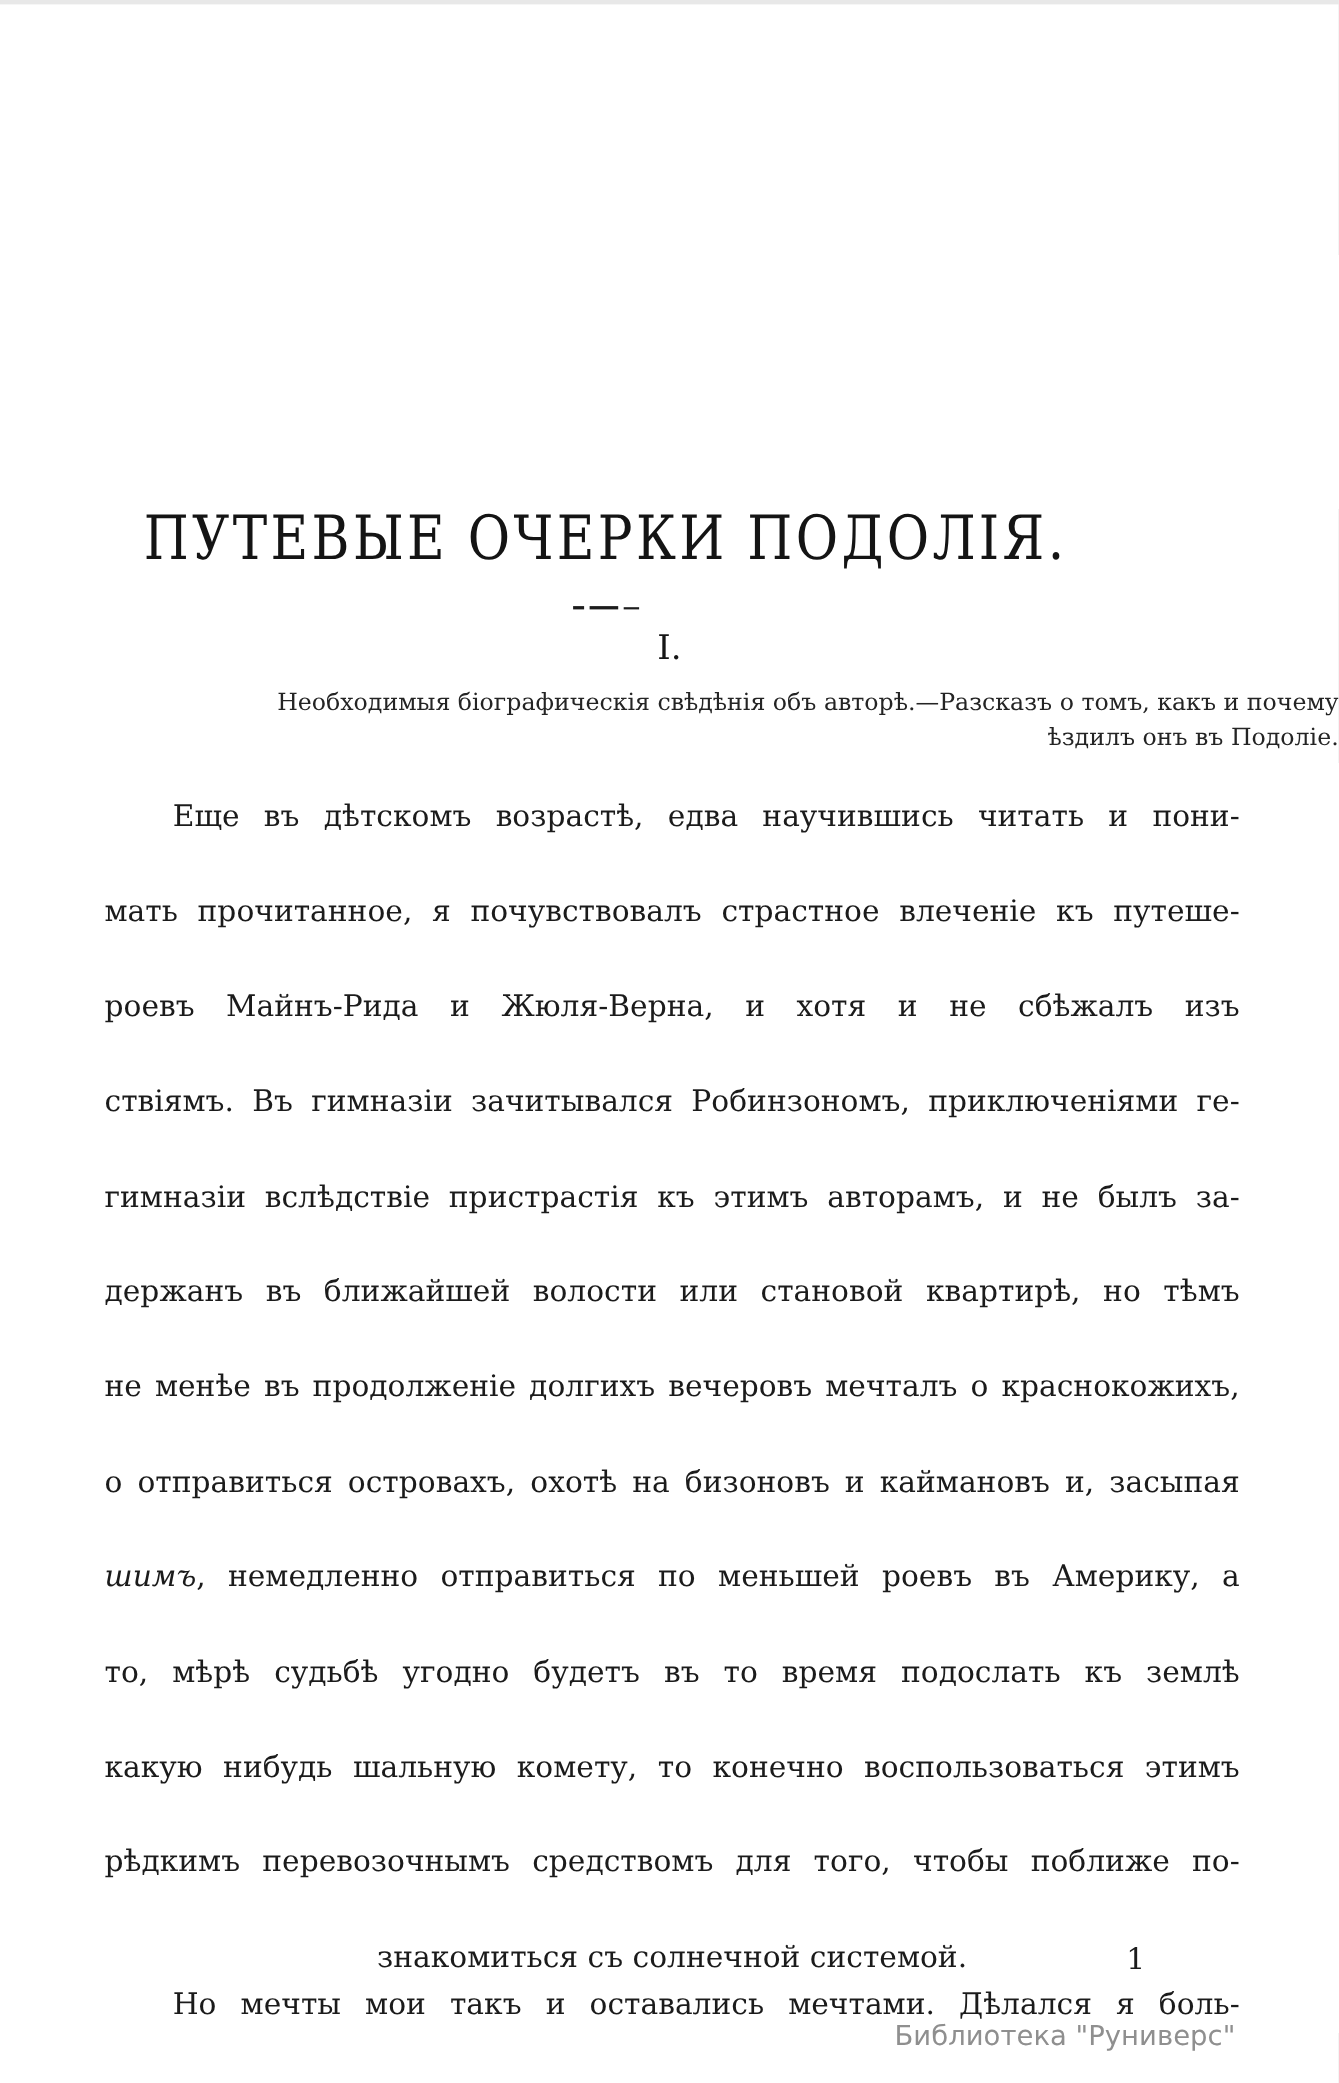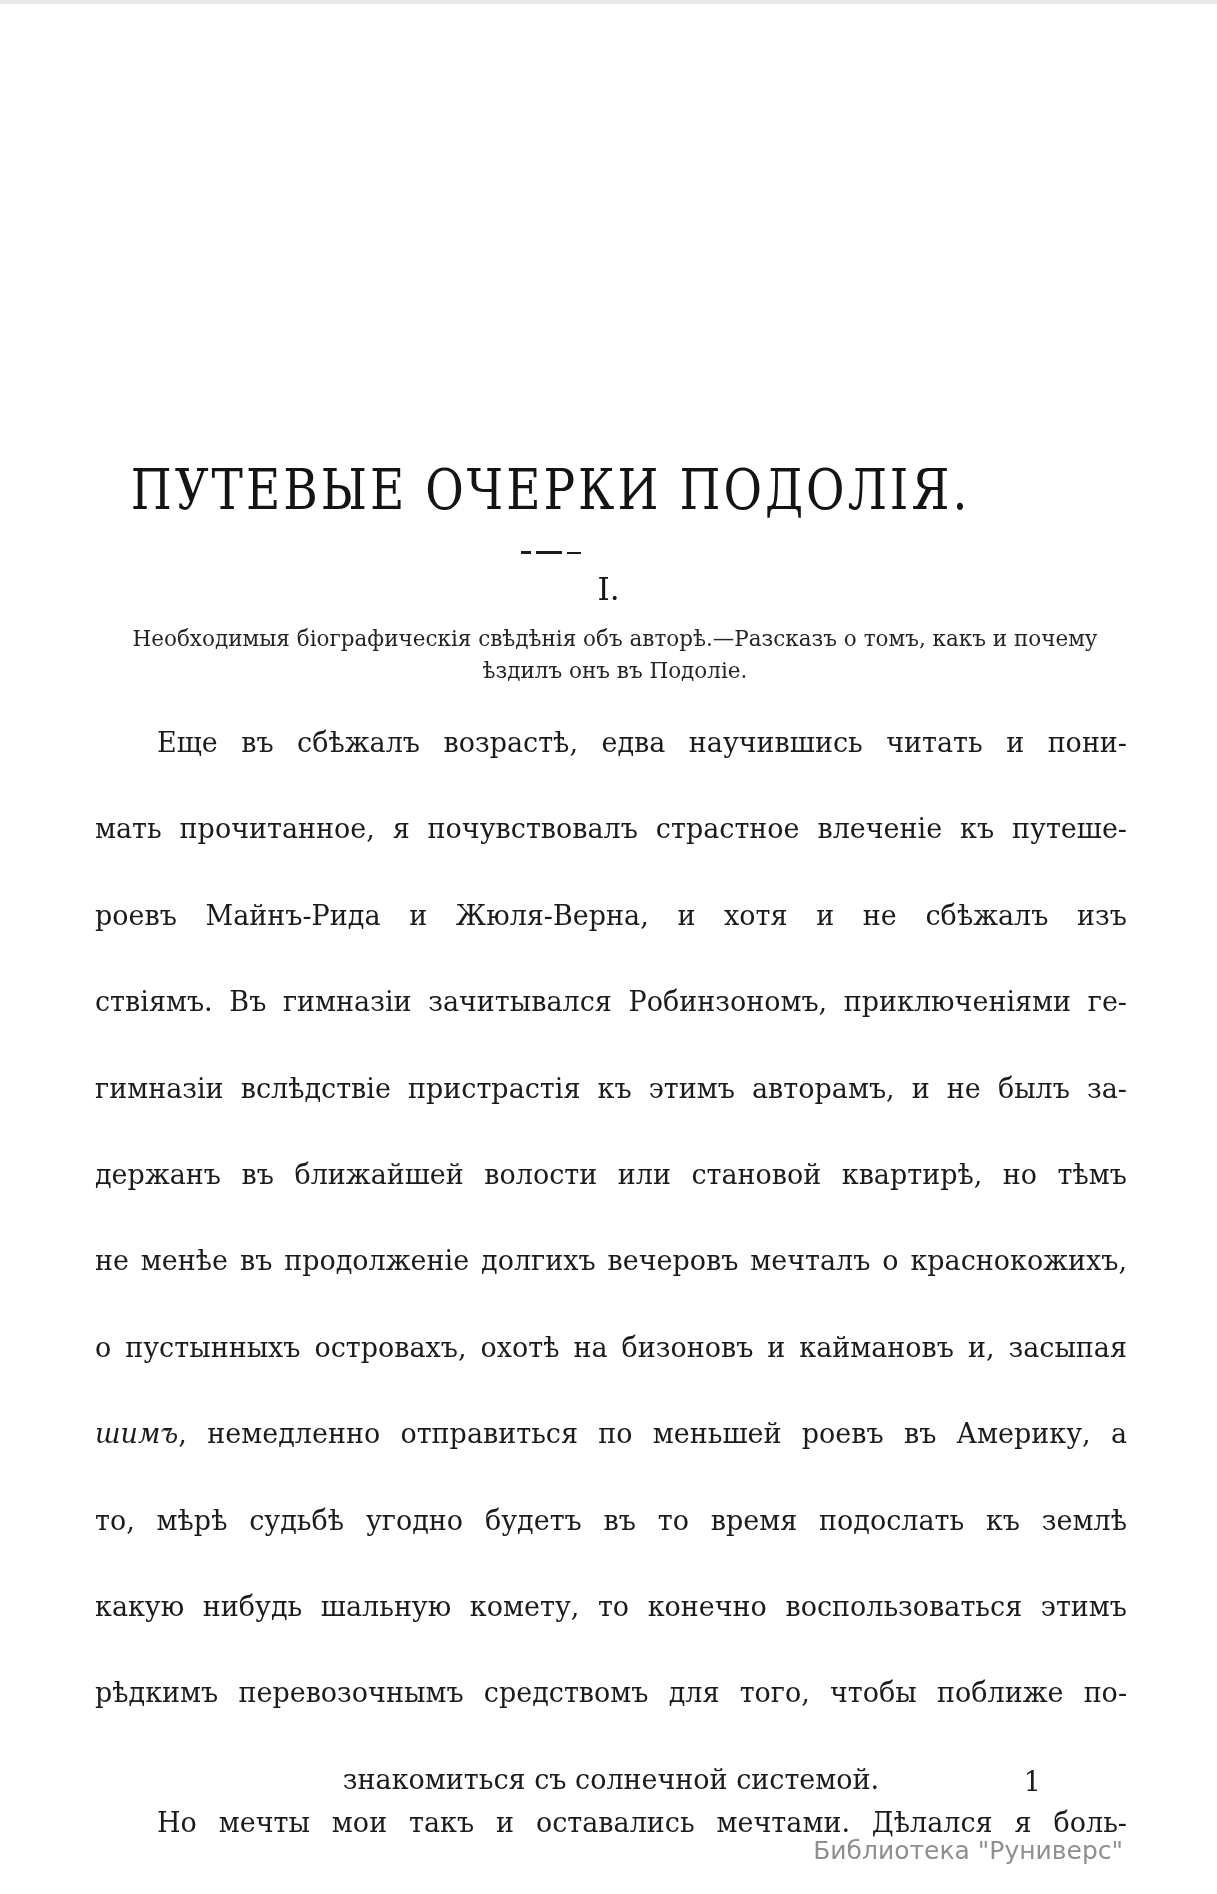--- a/index.html
+++ b/index.html
@@ -46,21 +46,21 @@
   .ornament .d2 { width: 26px; }
   .ornament .d3 { width: 14px; height: 2px; }
   .section-number {
     margin-top: 26px;
     text-align: center;
     font-size: 31px;
     color: #161616;
   }
   .subtitle {
     margin-top: 16px;
-    text-align: center;
+    text-align: right;
     font-size: 21.5px;
     line-height: 32px;
     color: #242424;
     padding-left: 13px;
   }
   .body-text {
     width: 1032px;
     margin: 34px 0 0 95px;
     font-size: 27px;
     line-height: 43.2px;
@@ -107,28 +107,28 @@
 
   <div class="section-number">I.</div>
 
   <div class="subtitle">
     <div>Необходимыя біографическія свѣдѣнія объ авторѣ.—Разсказъ о томъ, какъ и почему</div>
     <div>ѣздилъ онъ въ Подоліе.</div>
   </div>
 
   <div class="body-text" id="body-root">
       <div>
-        <div class="line indent"><span>Еще въ сбѣжалъ возрастѣ, едва научившись читать и пони-</span></div>
+        <div class="line indent"><span>Еще въ дѣтскомъ возрастѣ, едва научившись читать и пони-</span></div>
         <div class="line"><span>мать прочитанное, я почувствовалъ страстное влеченіе къ путеше-</span></div>
         <div class="line"><span>роевъ Майнъ-Рида и Жюля-Верна, и хотя и не сбѣжалъ изъ</span></div>
         <div class="line"><span>ствіямъ. Въ гимназіи зачитывался Робинзономъ, приключеніями ге-</span></div>
         <div class="line"><span>гимназіи вслѣдствіе пристрастія къ этимъ авторамъ, и не былъ за-</span></div>
         <div class="line"><span>держанъ въ ближайшей волости или становой квартирѣ, но тѣмъ</span></div>
         <div class="line"><span>не менѣе въ продолженіе долгихъ вечеровъ мечталъ о краснокожихъ,</span></div>
-        <div class="line"><span>о пустынныхъ островахъ, охотѣ на бизоновъ и каймановъ и, засыпая</span></div>
+        <div class="line"><span>о отправиться островахъ, охотѣ на бизоновъ и каймановъ и, засыпая</span></div>
         <div class="line"><span class="it">шимъ</span><span>, немедленно отправиться по меньшей роевъ въ Америку, а</span></div>
         <div class="line"><span>то, мѣрѣ судьбѣ угодно будетъ въ то время подослать къ землѣ</span></div>
         <div class="line"><span>какую нибудь шальную комету, то конечно воспользоваться этимъ</span></div>
         <div class="line"><span>рѣдкимъ перевозочнымъ средствомъ для того, чтобы поближе по-</span></div>
         <div class="line last"><span>знакомиться съ солнечной системой.</span></div>
       </div>
       <div>
         <div class="line indent"><span>Но мечты мои такъ и оставались мечтами. Дѣлался я боль-</span></div>
       </div>
     </div>

